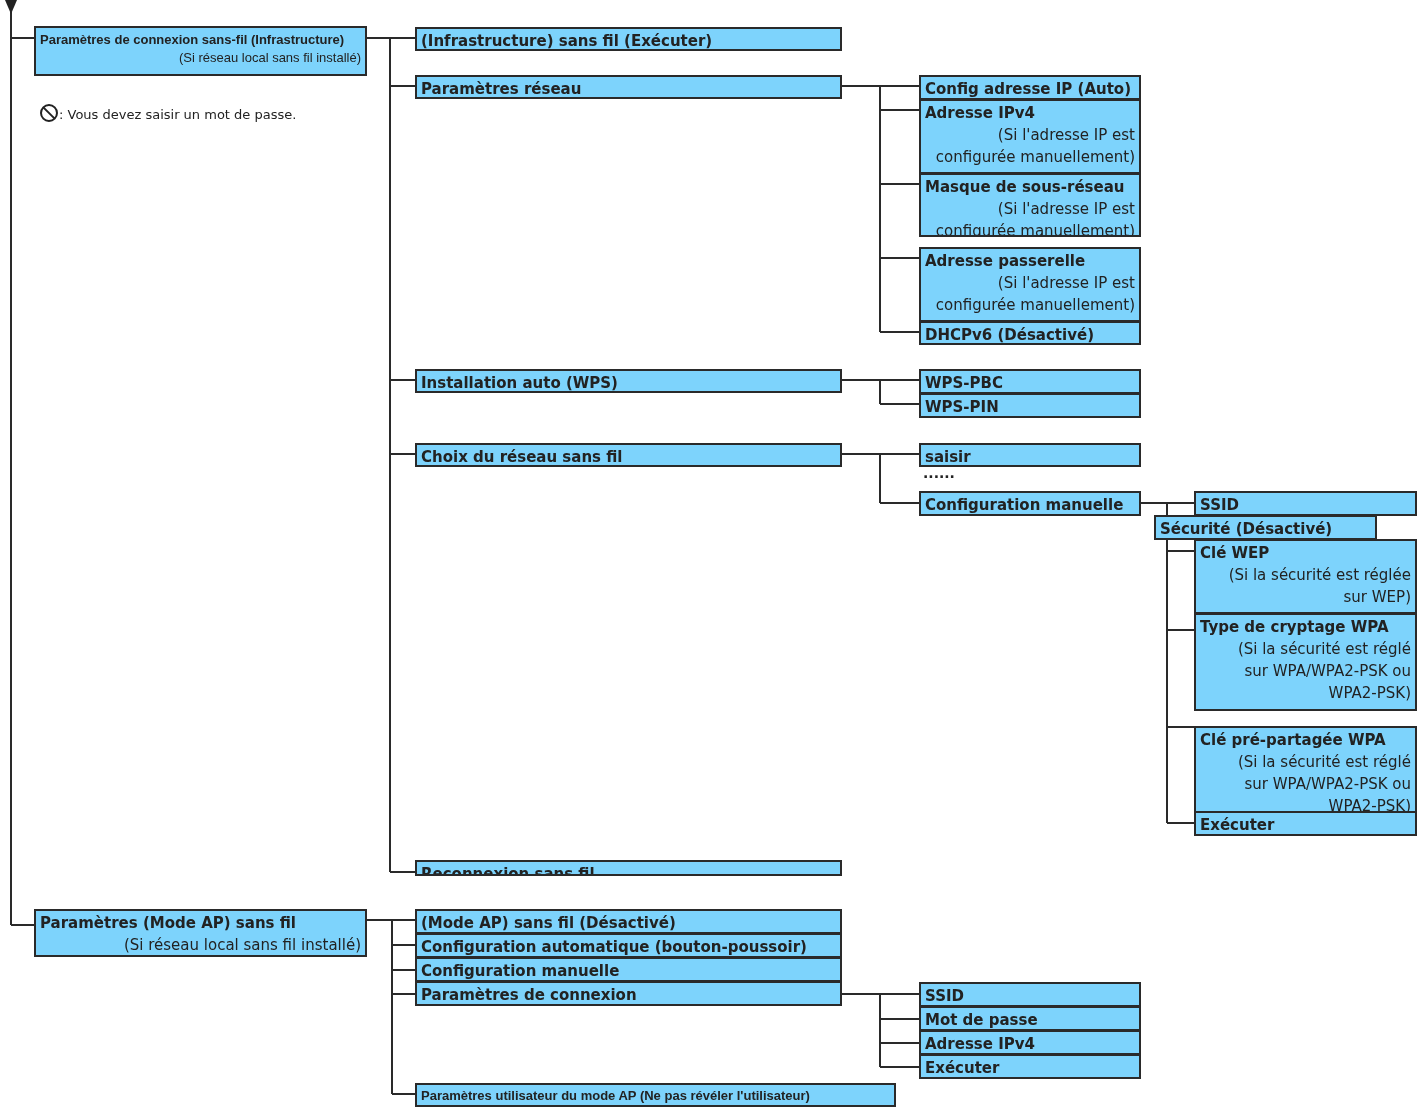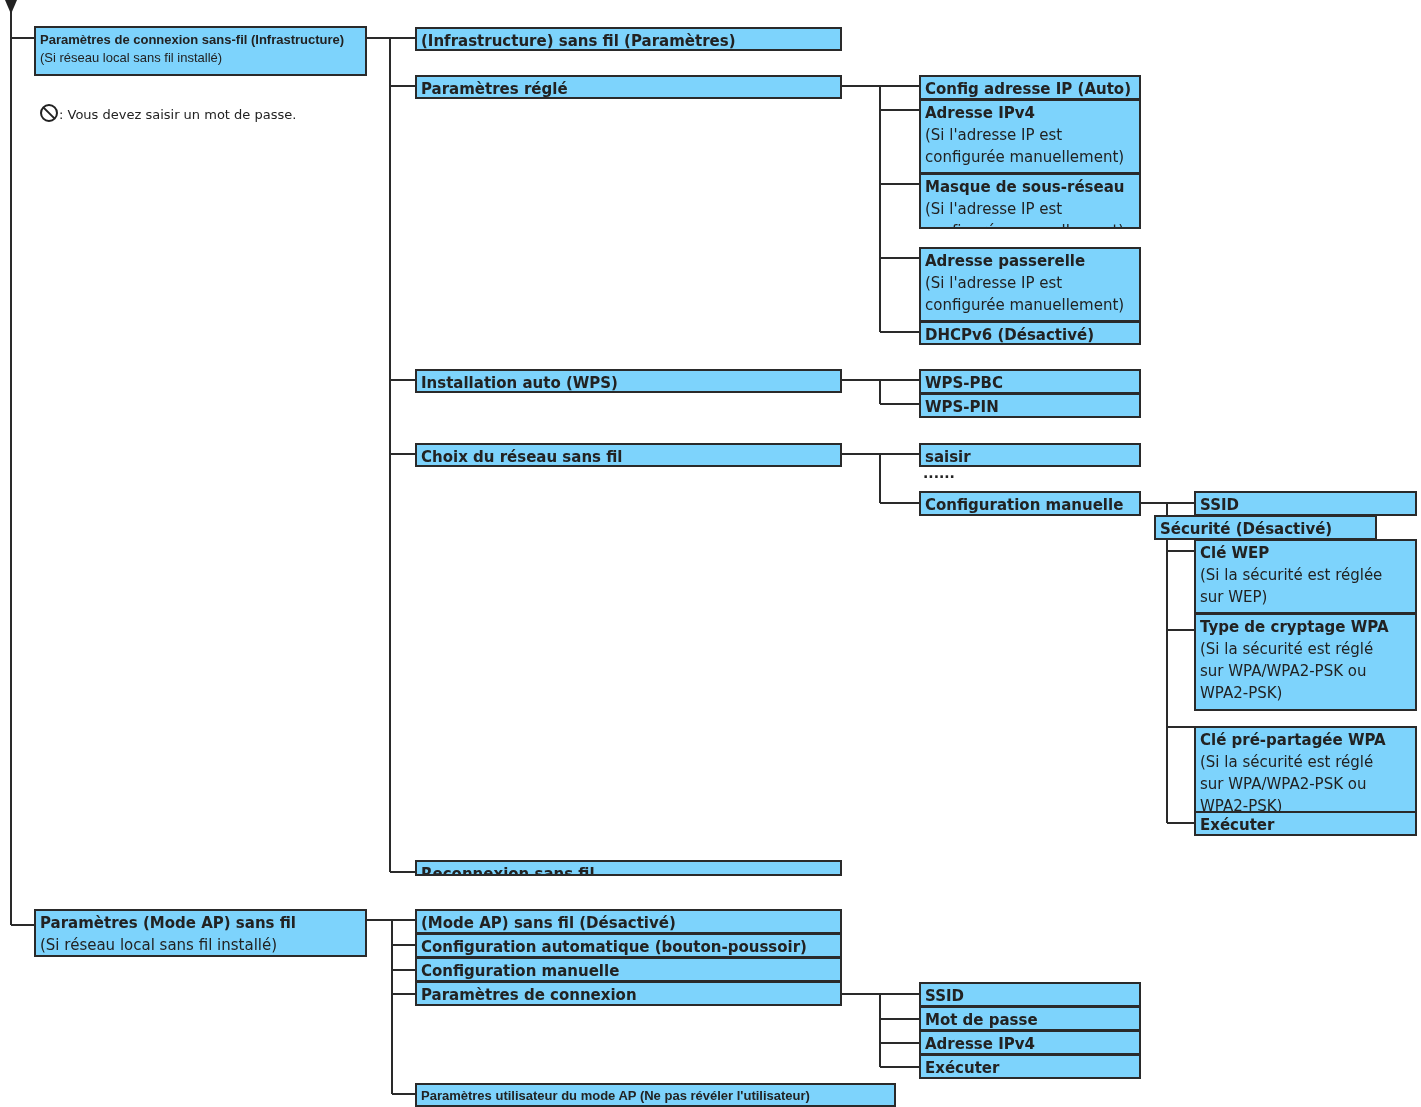--- a/index.html
+++ b/index.html
@@ -2,21 +2,21 @@
 <html><head>
   <meta charset="utf-8">
   <style>
     html, body { margin:0; padding:0; background:#ffffff; }
     body { width:1421px; height:1107px; position:relative; overflow:hidden;
            font-family:"DejaVu Sans", sans-serif; color:#222; }
     #lines { position:absolute; left:0; top:0; width:1421px; height:1107px; }
     .box { position:absolute; box-sizing:border-box; border:2px solid #2a2a2a; background:#7dd3fc;
            padding:1px 4px 0 4px; font-size:15px; line-height:22px; overflow:hidden; white-space:nowrap; }
     .box .t { font-weight:bold; display:block; }
-    .box .s { display:block; font-weight:normal; }
+    .box .s { display:block; font-weight:normal;text-align:right; }
     .box.cond { font-family:"Liberation Sans", sans-serif; font-size:13px; line-height:18px; transform-origin:left top; }
     .note { position:absolute; left:40px; top:104px; font-size:13px; line-height:18px; }
     .note .nosign { display:inline-block; width:14px; height:14px; border:2px solid #222; border-radius:50%;
                     position:relative; vertical-align:-3px; margin-right:1px; }
     .note .nosign::after { content:""; position:absolute; left:6px; top:-1px; width:2px; height:16px;
                     background:#222; transform:rotate(-45deg); }
     .dots { position:absolute; font-weight:bold; font-size:14px; }
     .arrow { position:absolute; left:5px; top:0; width:0; height:0;
              border-left:6px solid transparent; border-right:6px solid transparent; border-top:14px solid #222; }
   </style>
@@ -80,44 +80,44 @@
 <div class="box cond" style="left:34px;top:26px;width:333px;height:50px;padding-top:3px;">
   <span class="t">Paramètres de connexion sans-fil (Infrastructure)</span>
   <span class="s">(Si réseau local sans fil installé)</span>
 </div>
 
 <div class="note">
   <span class="nosign"></span><span>: Vous devez saisir un mot de passe.</span>
 </div>
 
 <div class="box" style="left:415px;top:27px;width:427px;height:24px;">
-  <span class="t">(Infrastructure) sans fil (Paramètres)</span>
+  <span class="t">(Infrastructure) sans fil (Exécuter)</span>
 </div>
 <div class="box" style="left:415px;top:75px;width:427px;height:24px;">
-  <span class="t">Paramètres réglé</span>
+  <span class="t">Paramètres réseau</span>
 </div>
 <div class="box" style="left:415px;top:369px;width:427px;height:24px;">
   <span class="t">Installation auto (WPS)</span>
 </div>
 <div class="box" style="left:415px;top:443px;width:427px;height:24px;">
   <span class="t">Choix du réseau sans fil</span>
 </div>
 <div class="box" style="left:415px;top:860px;width:427px;height:16px;">
   <span class="t">Reconnexion sans fil</span>
 </div>
 
 <div class="box" style="left:919px;top:75px;width:222px;height:25px;">
   <span class="t">Config adresse IP (Auto)</span>
 </div>
 <div class="box" style="left:919px;top:99px;width:222px;height:75px;">
   <span class="t">Adresse IPv4</span>
   <span class="s">(Si l'adresse IP est</span>
   <span class="s">configurée manuellement)</span>
 </div>
-<div class="box" style="left:919px;top:173px;width:222px;height:56px;">
+<div class="box" style="left:919px;top:173px;width:222px;height:64px;">
   <span class="t">Masque de sous-réseau</span>
   <span class="s">(Si l'adresse IP est</span>
   <span class="s">configurée manuellement)</span>
 </div>
 <div class="box" style="left:919px;top:247px;width:222px;height:75px;">
   <span class="t">Adresse passerelle</span>
   <span class="s">(Si l'adresse IP est</span>
   <span class="s">configurée manuellement)</span>
 </div>
 <div class="box" style="left:919px;top:321px;width:222px;height:24px;">

